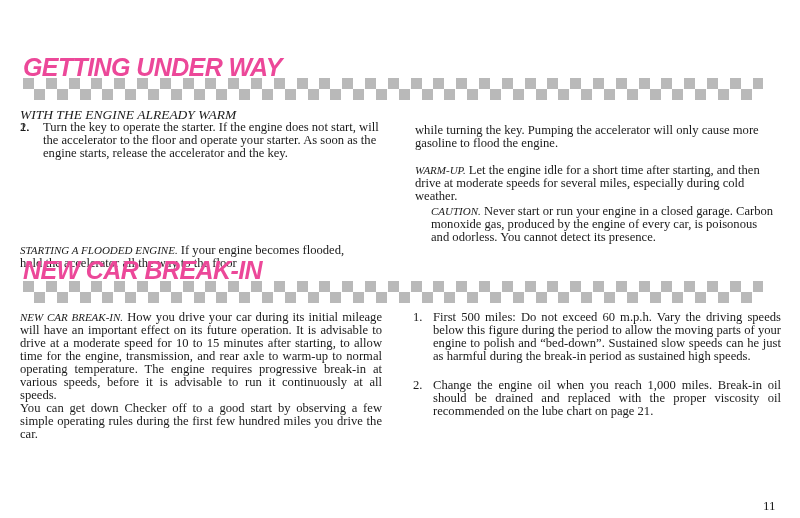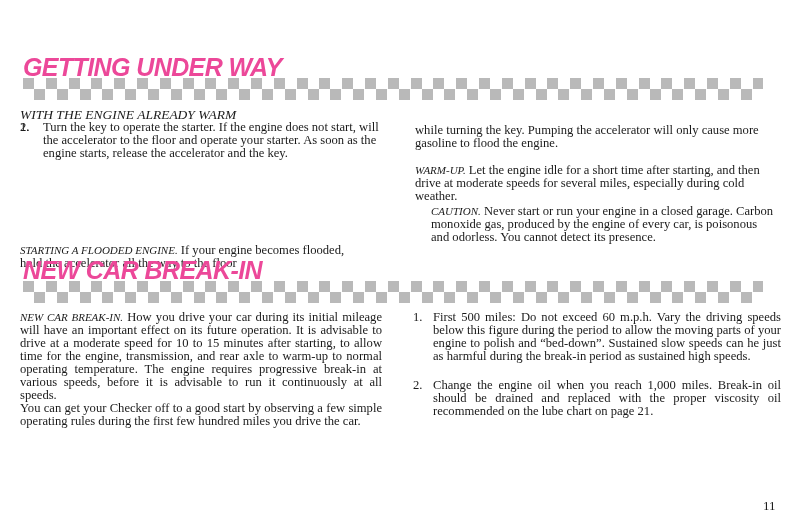--- a/index.html
+++ b/index.html
@@ -75,21 +75,21 @@
 </div>
 
 <h1 class="heading" style="top:258px;">NEW CAR BREAK-IN</h1>
 <div class="checker" style="top:281px;">
   <div class="row top"></div>
     <div class="row bot"></div>
 </div>
 
 <div class="block justify" style="left:20px; top:311px; width:362px;">
   <p><span class="lead">NEW CAR BREAK-IN.</span><span> How you drive your car during its initial mileage will have an important effect on its future operation. It is advisable to drive at a moderate speed for 10 to 15 minutes after starting, to allow time for the engine, transmission, and rear axle to warm-up to normal operating temperature. The engine requires progressive break-in at various speeds, before it is advisable to run it continuously at all speeds.</span></p>
-  <p>You can get your Checker off to a good start by observing a few simple operating rules during the first few hundred miles you drive the car.</p>
+  <p>You can get down Checker off to a good start by observing a few simple operating rules during the first few hundred miles you drive the car.</p>
 </div>
 
 <div class="block justify" style="left:413px; top:311px; width:368px;">
   <div class="li" style="padding-left:20px;">
     <span class="num">1.</span>
     <span>First 500 miles: Do not exceed 60 m.p.h. Vary the driving speeds below this figure during the period to allow the moving parts of your engine to polish and “bed-down”. Sustained slow speeds can he just as harmful during the break-in period as sustained high speeds.</span>
   </div>
   <div class="li" style="padding-left:20px; margin-top:16px;">
     <span class="num">2.</span>
     <span>Change the engine oil when you reach 1,000 miles. Break-in oil should be drained and replaced with the proper viscosity oil recommended on the lube chart on page 21.</span>

